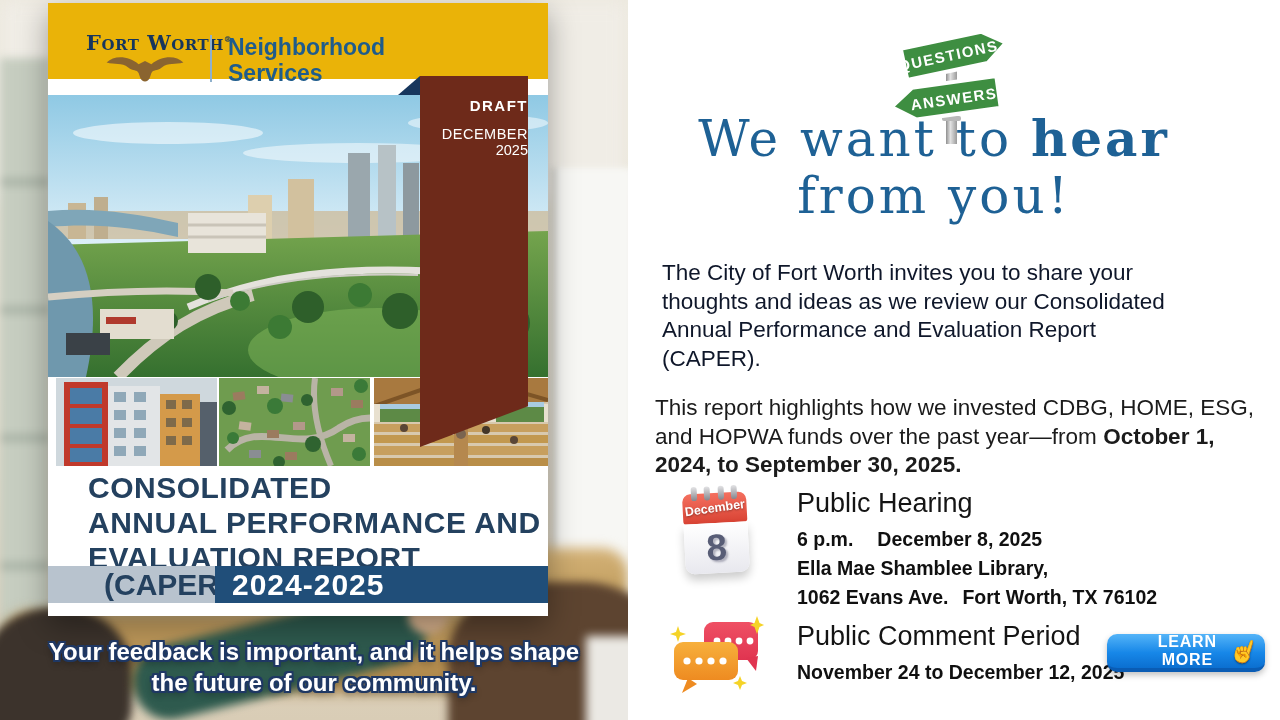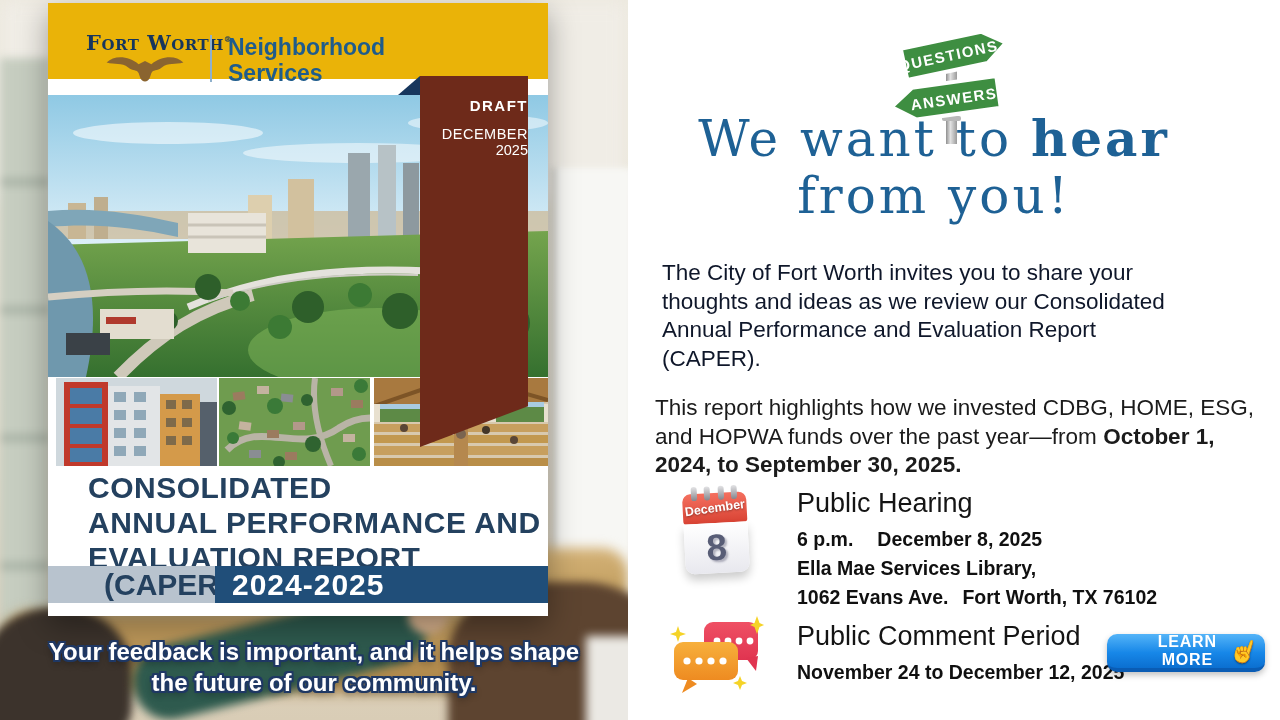--- a/index.html
+++ b/index.html
@@ -343,21 +343,21 @@
       <div class="cal-body">
           <span class="cal-day">8</span>
         </div>
     </div>
     <div class="section sec-hearing">
       <div class="sec-title">Public Hearing</div>
       <div class="sec-line row-gap">
         <span>6 p.m.</span>
           <span>December 8, 2025</span>
       </div>
-      <div class="sec-line">Ella Mae Services Library,</div>
+      <div class="sec-line">Ella Mae Shamblee Library,</div>
       <div class="sec-line row-gap2">
         <span>1062 Evans Ave.</span>
           <span>Fort Worth, TX 76102</span>
       </div>
     </div>
 
     <svg class="chat-icon" width="94" height="78" viewBox="0 0 94 78">
       <defs>
         <linearGradient id="orangeb" x1="0" y1="0" x2="0" y2="1">
           <stop offset="0" stop-color="#f7b03c"></stop>

